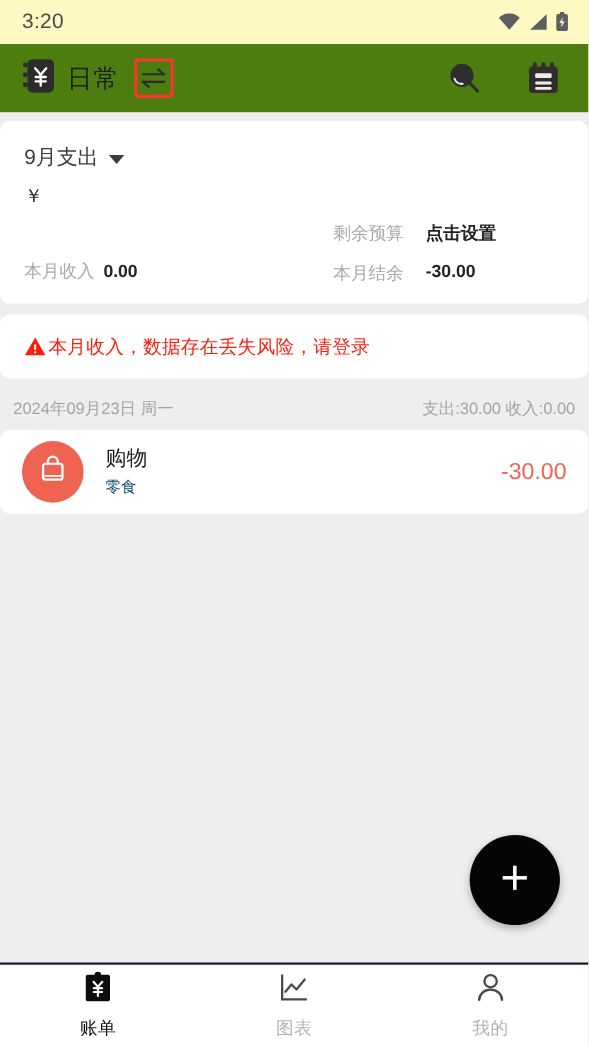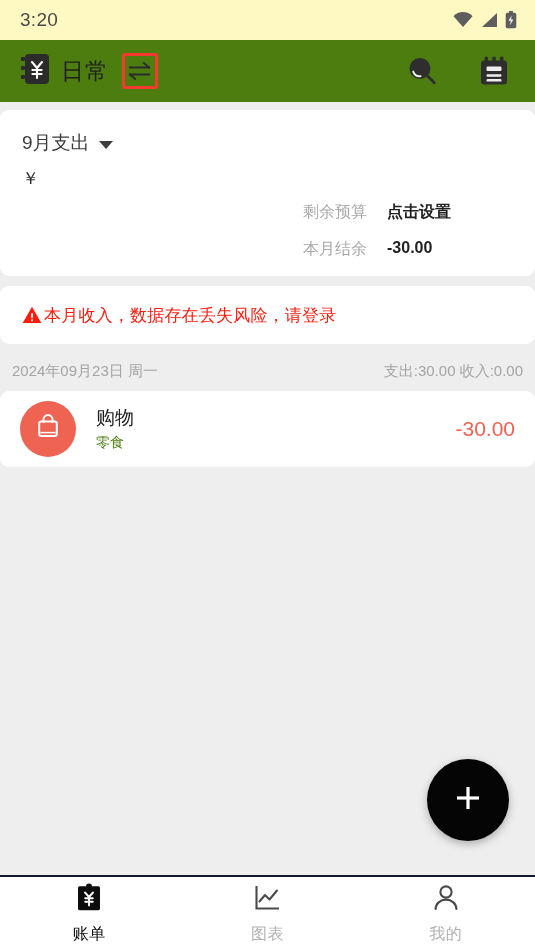--- a/index.html
+++ b/index.html
@@ -225,21 +225,21 @@
     flex: 1;
     min-width: 0;
   }
   .txn-title {
     font-size: 19px;
     color: #1d1d1d;
     line-height: 1.25;
   }
   .txn-sub {
     font-size: 14px;
-    color: #4d7c0f;
+    color: #0c4a6e;
     margin-top: 4px;
   }
   .txn-amount {
     font-size: 21px;
     color: #ef6352;
     white-space: nowrap;
   }
 
   
   .fab {
@@ -382,20 +382,24 @@
       <div class="stat-line">
         <span class="stat-label">剩余预算</span>
         <span class="stat-value">点击设置</span>
       </div>
       <div class="stat-line">
         <span class="stat-label">本月结余</span>
         <span class="stat-value">-30.00</span>
       </div>
     </div>
 
+    <div class="stats-left">
+      <span class="stat-label">本月收入</span>
+      <span class="stat-value">0.00</span>
+    </div>
   </div>
 
   <div class="card warn-card">
     <span class="warn-icon">
       <svg width="20" height="18" viewBox="0 0 20 18">
         <path d="M10 0.8 L19.3 17 L0.7 17 Z" fill="#fb1c0c"></path>
         <rect x="9.1" y="7" width="1.8" height="5.2" rx="0.8" fill="#ffffff"></rect>
         <circle cx="10" cy="14.3" r="1.05" fill="#ffffff"></circle>
       </svg>
     </span>

